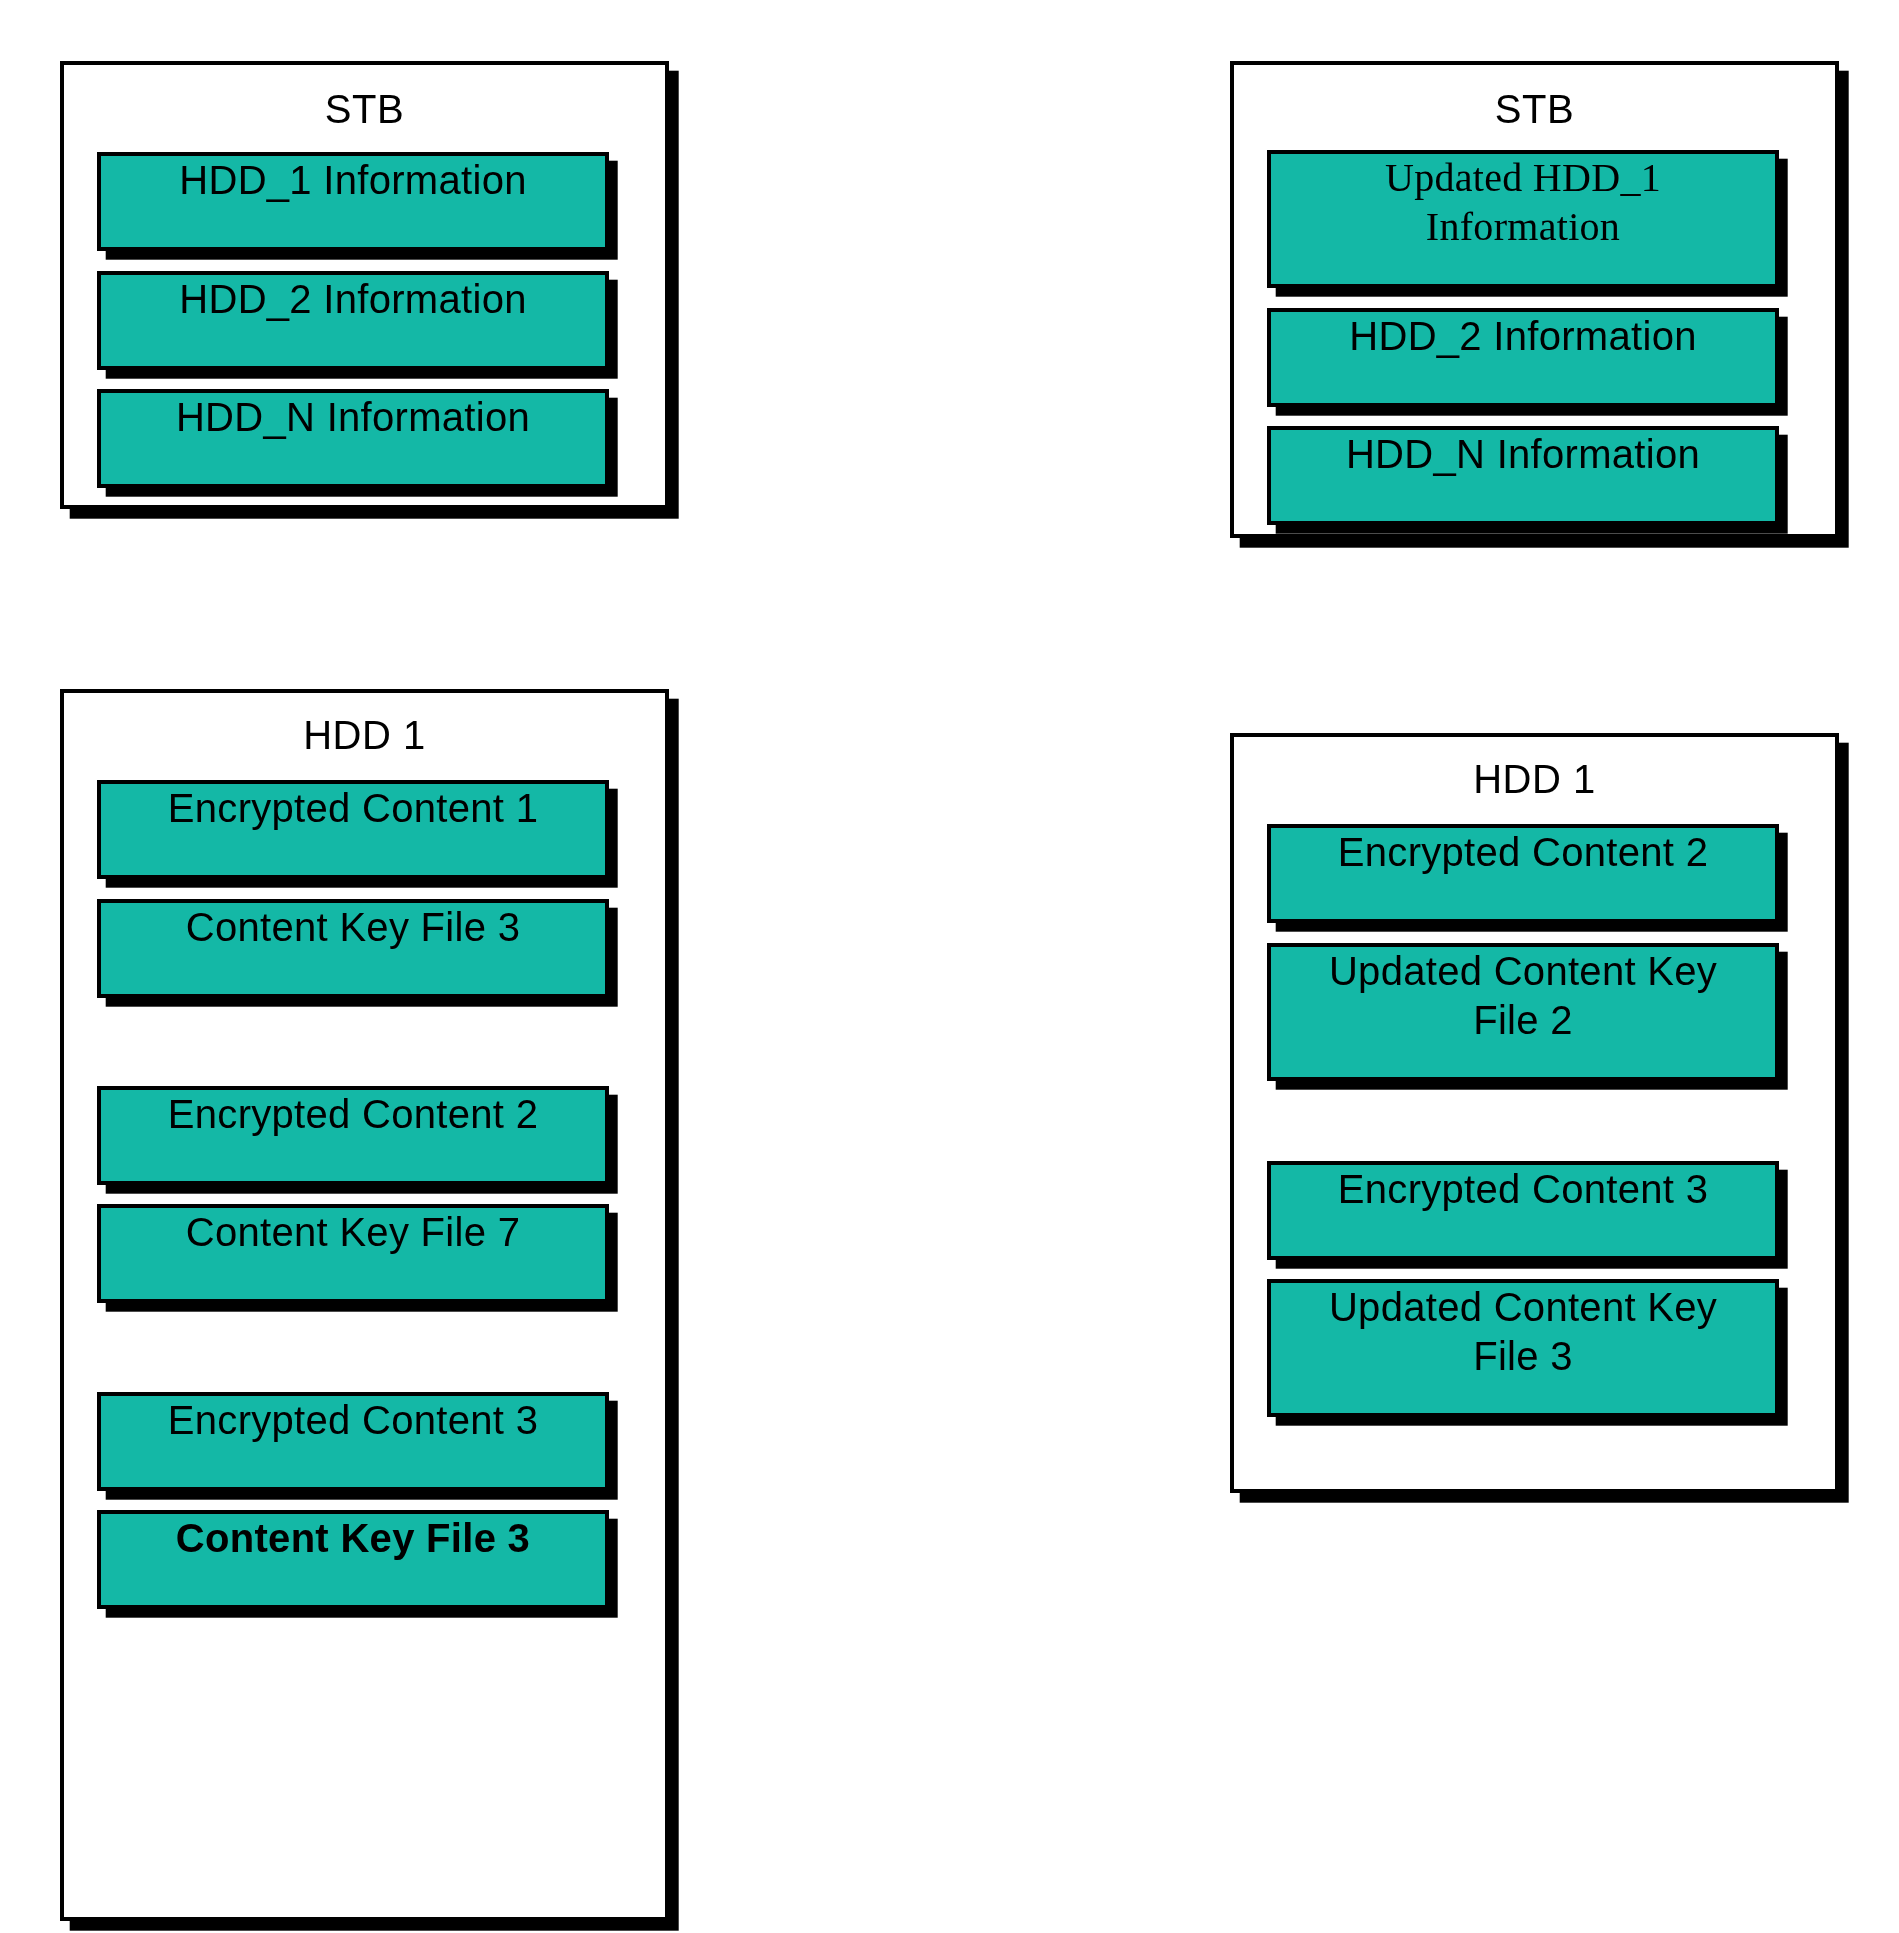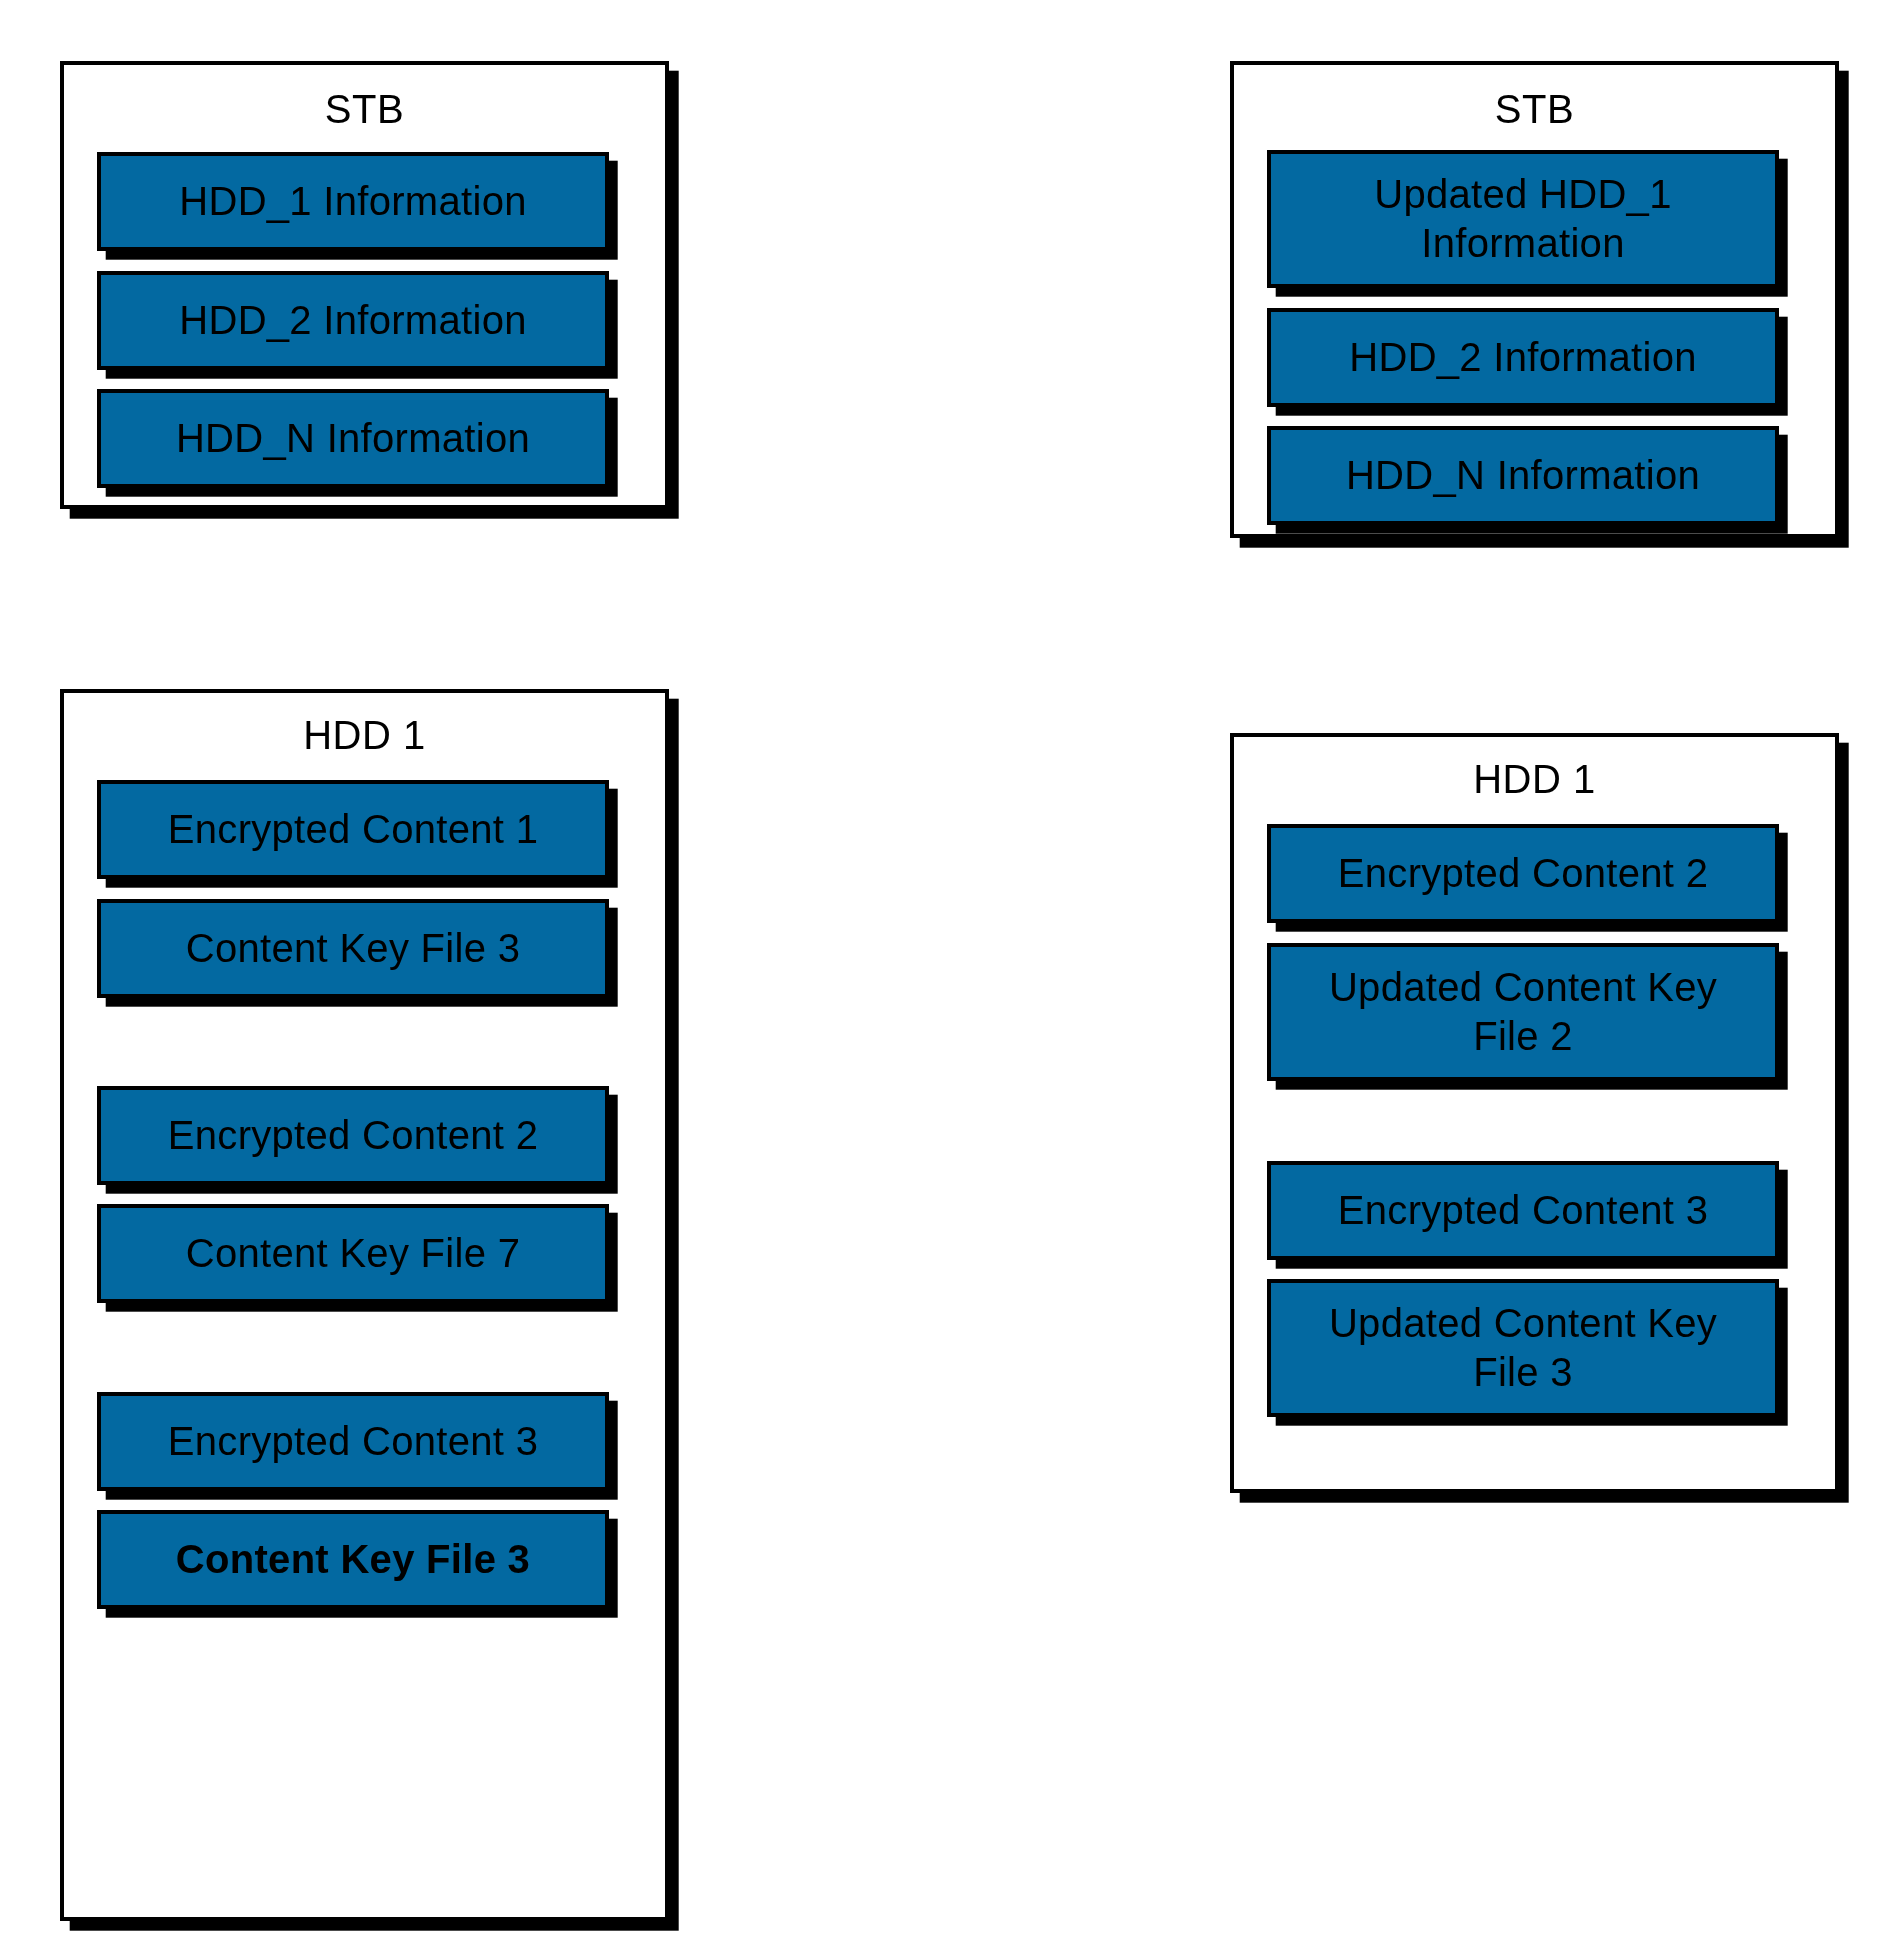--- a/index.html
+++ b/index.html
@@ -41,24 +41,24 @@
     line-height: 1.05;
     letter-spacing: 0.5px;
     white-space: nowrap;
   }
 
   
   .item {
     position: absolute;
     box-sizing: border-box;
     border: 4.9px solid #000;
-    background: #0369a1;
+    background: #14b8a6;
     box-shadow: 8.7px 8.7px 0 0 #000;
     display: flex;
-    align-items: center;
+    align-items: flex-start;
     justify-content: center;
     text-align: center;
   }
   .item-label {
     font-size: 40px;
     line-height: 1.22;
     letter-spacing: 0.3px;
     padding: 0 9.7px;
     white-space: pre-line;
   }
@@ -134,21 +134,21 @@
 
     <div class="item" style="left:33px; top:817px; width:512px; height:99px;font-weight:bold;">
       <span class="item-label">Content Key File 3</span>
     </div>
   </div>
 
 
   <div class="panel" style="left:1230px; top:61px; width:609px; height:477px;">
     <div class="panel-title" style="top:23px;">STB</div>
 
-    <div class="item" style="left:33px; top:85px; width:512px; height:138px;">
+    <div class="item" style="left:33px; top:85px; width:512px; height:138px;font-family:Liberation Serif, serif;">
       <span class="item-label">Updated HDD_1
 Information</span>
     </div>
 
     <div class="item" style="left:33px; top:243px; width:512px; height:99px;">
       <span class="item-label">HDD_2 Information</span>
     </div>
 
     <div class="item" style="left:33px; top:361px; width:512px; height:99px;">
       <span class="item-label">HDD_N Information</span>

